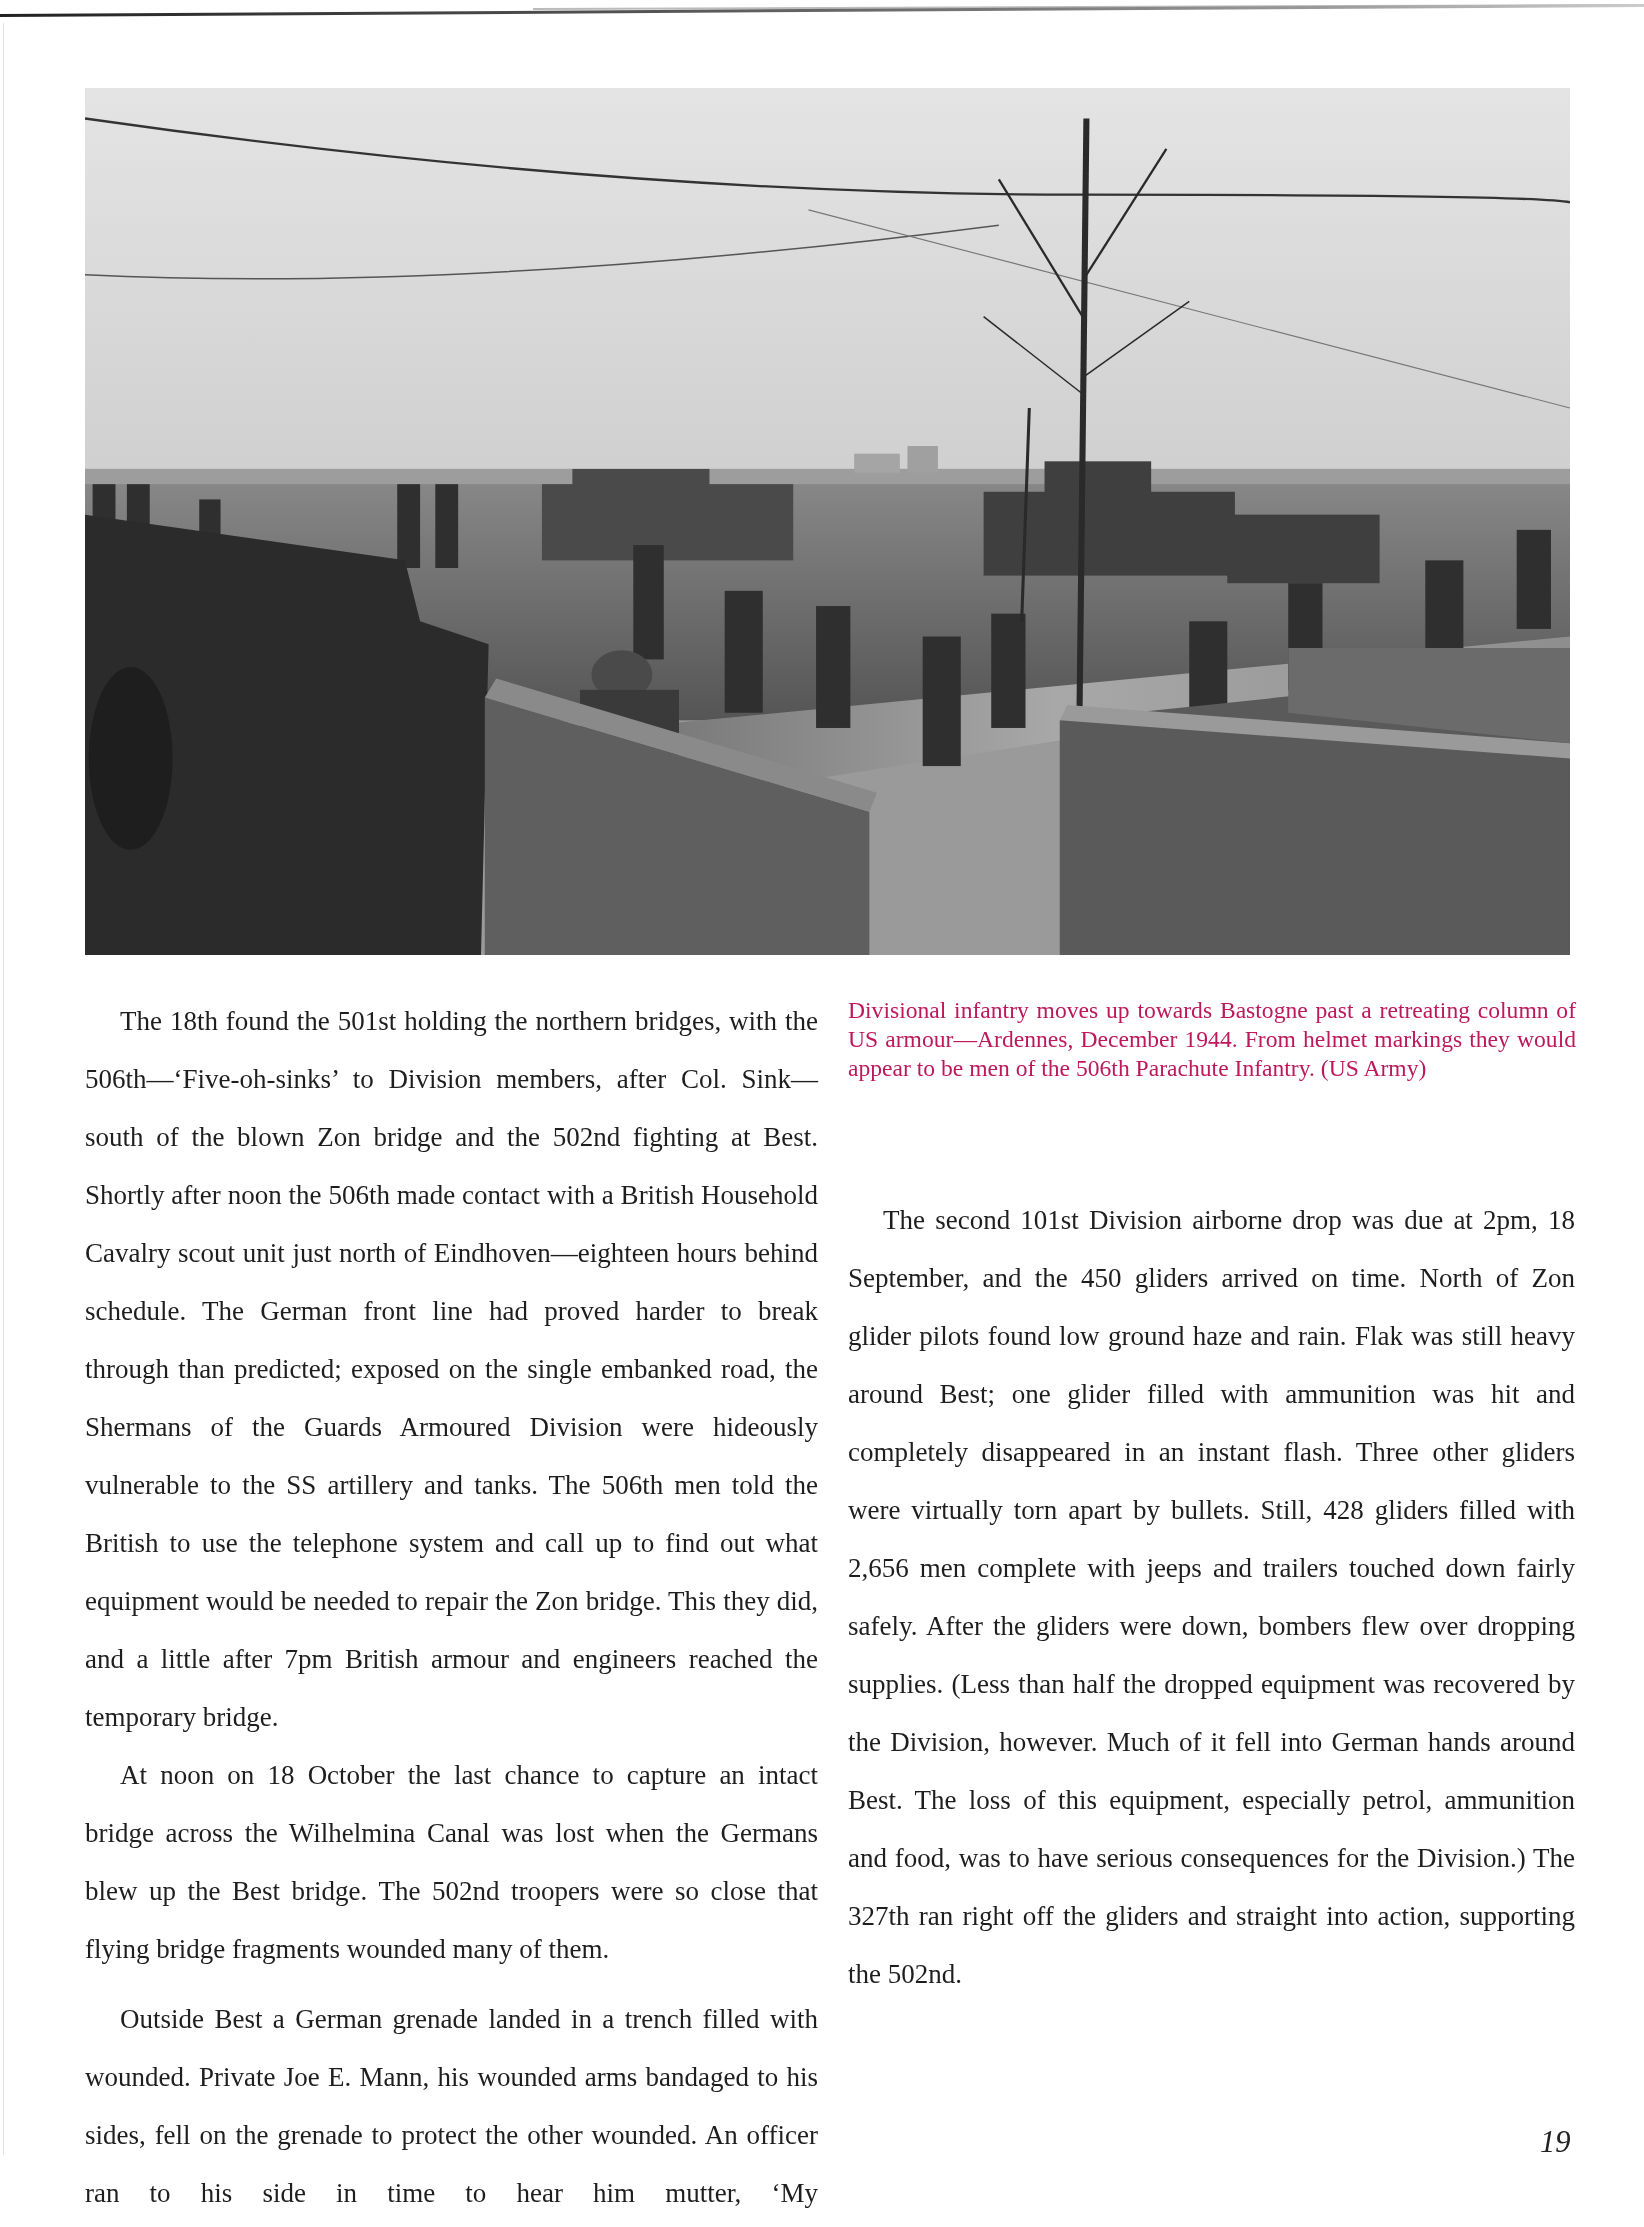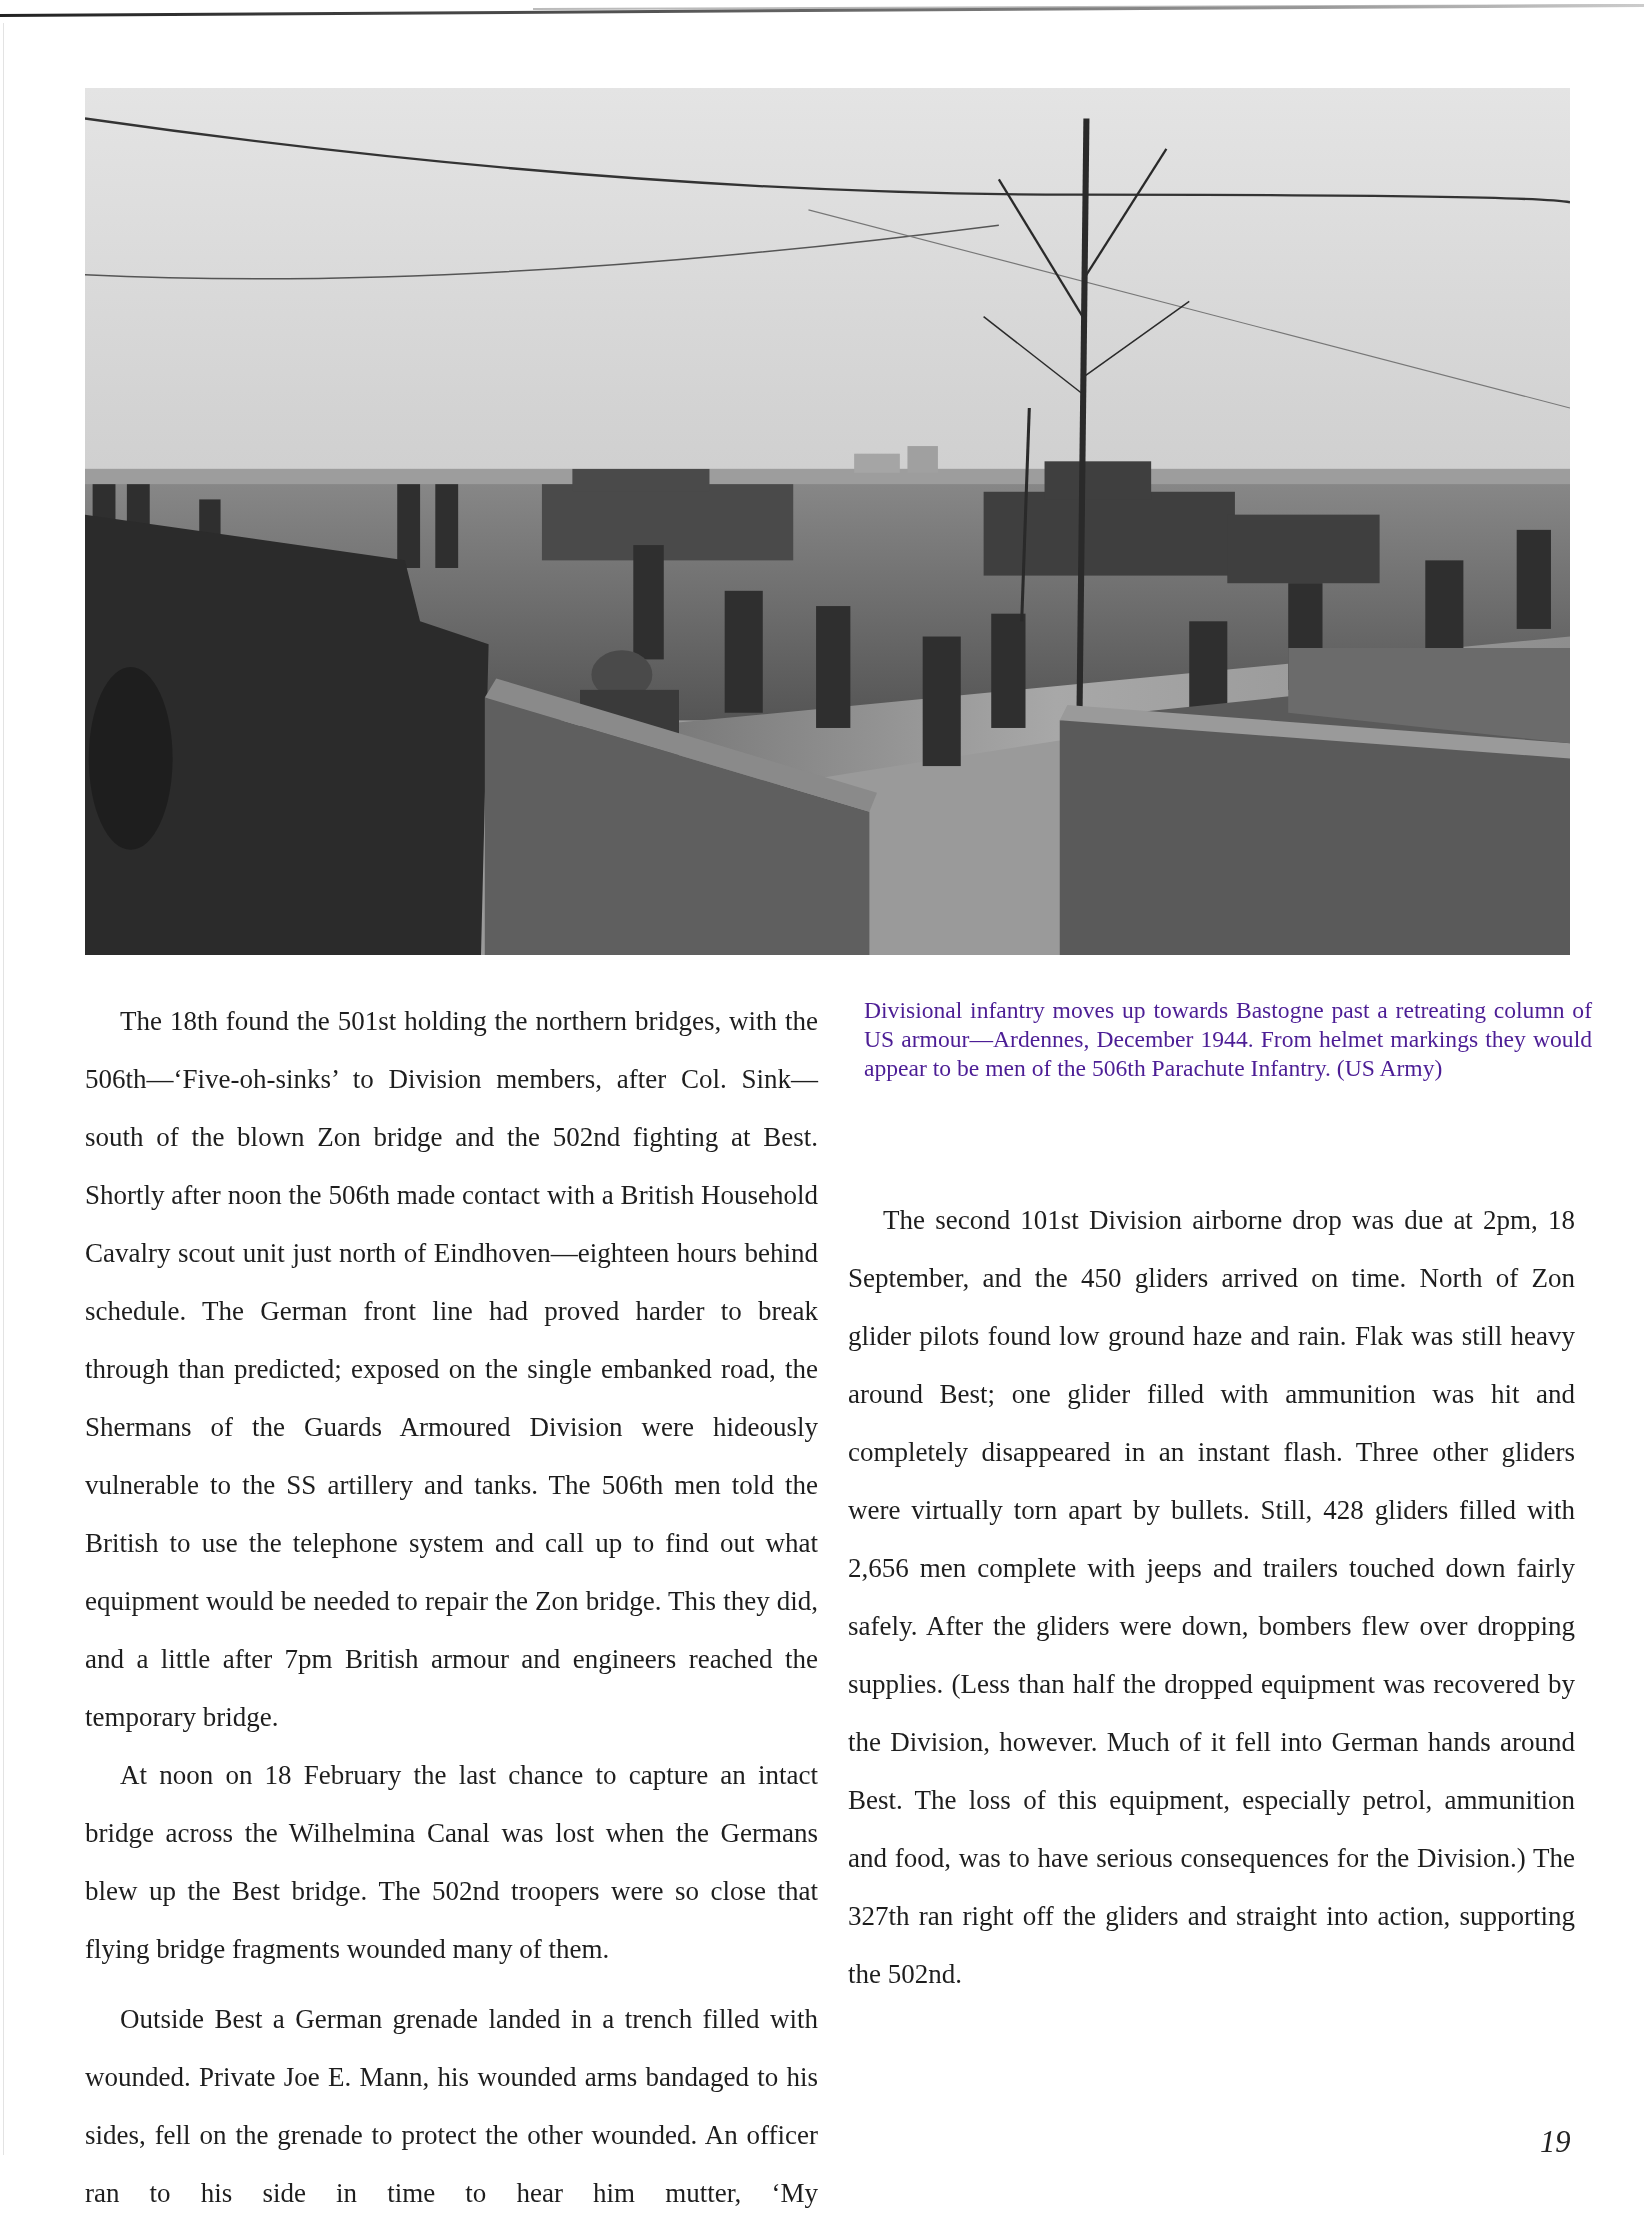--- a/index.html
+++ b/index.html
@@ -13,21 +13,21 @@
   .photo { position: absolute; left: 85px; top: 88px; width: 1485px; height: 867px; overflow: hidden;
            background: #9a9a9a; }
   .photo svg { display: block; width: 100%; height: 100%; }
   .col { position: absolute; font-size: 27px; line-height: 58px; text-align: justify; }
   .col-left { left: 85px; top: 992px; width: 733px; }
   .col-right { left: 848px; top: 1191px; width: 727px; }
   .col p { margin: 0; }
   .col p.indent { text-indent: 35px; }
   .col p.justify-last { text-align-last: justify; margin-top: 12px; }
   .caption { position: absolute; left: 848px; top: 996px; width: 728px; font-size: 23.6px; line-height: 29px;
-             text-align: justify; color: #4c1d95; margin-left: 16px; }
+             text-align: justify; color: #be185d; }
   .caption p { margin: 0; }
   .page-number { position: absolute; left: 1540px; top: 2125px; font-size: 30.5px; color: #222; font-style: italic; }
 </style>
 </head>
 <body>
 
 <div class="top-rule2"></div>
 <div class="top-rule"></div>
 <div class="left-edge"></div>
 
@@ -103,21 +103,21 @@
       <path d="M 525 800 L 1030 950 L 1040 925 L 540 775 Z" fill="#8a8a8a"></path>
       <path d="M 1280 830 L 1950 760 L 1950 1138 L 1280 1138 Z" fill="#5a5a5a"></path>
       <path d="M 1280 830 L 1950 880 L 1950 860 L 1290 810 Z" fill="#9a9a9a"></path>
       <path d="M 1580 735 L 1950 735 L 1950 860 L 1580 820 Z" fill="#6b6b6b"></path>
     </g>
   </svg>
 </div>
 
 <div class="col col-left">
   <p class="indent">The 18th found the 501st holding the northern bridges, with the 506th—‘Five-oh-sinks’ to Division members, after Col. Sink—south of the blown Zon bridge and the 502nd fighting at Best. Shortly after noon the 506th made contact with a British Household Cavalry scout unit just north of Eindhoven—eighteen hours behind schedule. The German front line had proved harder to break through than predicted; exposed on the single embanked road, the Shermans of the Guards Armoured Division were hideously vulnerable to the SS artillery and tanks. The 506th men told the British to use the telephone system and call up to find out what equipment would be needed to repair the Zon bridge. This they did, and a little after 7pm British armour and engineers reached the temporary bridge.</p>
-  <p class="indent">At noon on 18 February the last chance to capture an intact bridge across the Wilhelmina Canal was lost when the Germans blew up the Best bridge. The 502nd troopers were so close that flying bridge fragments wounded many of them.</p>
+  <p class="indent">At noon on 18 October the last chance to capture an intact bridge across the Wilhelmina Canal was lost when the Germans blew up the Best bridge. The 502nd troopers were so close that flying bridge fragments wounded many of them.</p>
   <p class="indent justify-last">Outside Best a German grenade landed in a trench filled with wounded. Private Joe E. Mann, his wounded arms bandaged to his sides, fell on the grenade to protect the other wounded. An officer ran to his side in time to hear him mutter, ‘My</p>
 </div>
 
 <div class="caption">
   <p>Divisional infantry moves up towards Bastogne past a retreating column of US armour—Ardennes, December 1944. From helmet markings they would appear to be men of the 506th Parachute Infantry. (US Army)</p>
 </div>
 
 <div class="col col-right">
   <p class="indent">The second 101st Division airborne drop was due at 2pm, 18 September, and the 450 gliders arrived on time. North of Zon glider pilots found low ground haze and rain. Flak was still heavy around Best; one glider filled with ammunition was hit and completely disappeared in an instant flash. Three other gliders were virtually torn apart by bullets. Still, 428 gliders filled with 2,656 men complete with jeeps and trailers touched down fairly safely. After the gliders were down, bombers flew over dropping supplies. (Less than half the dropped equipment was recovered by the Division, however. Much of it fell into German hands around Best. The loss of this equipment, especially petrol, ammunition and food, was to have serious consequences for the Division.) The 327th ran right off the gliders and straight into action, supporting the 502nd.</p>
 </div>

